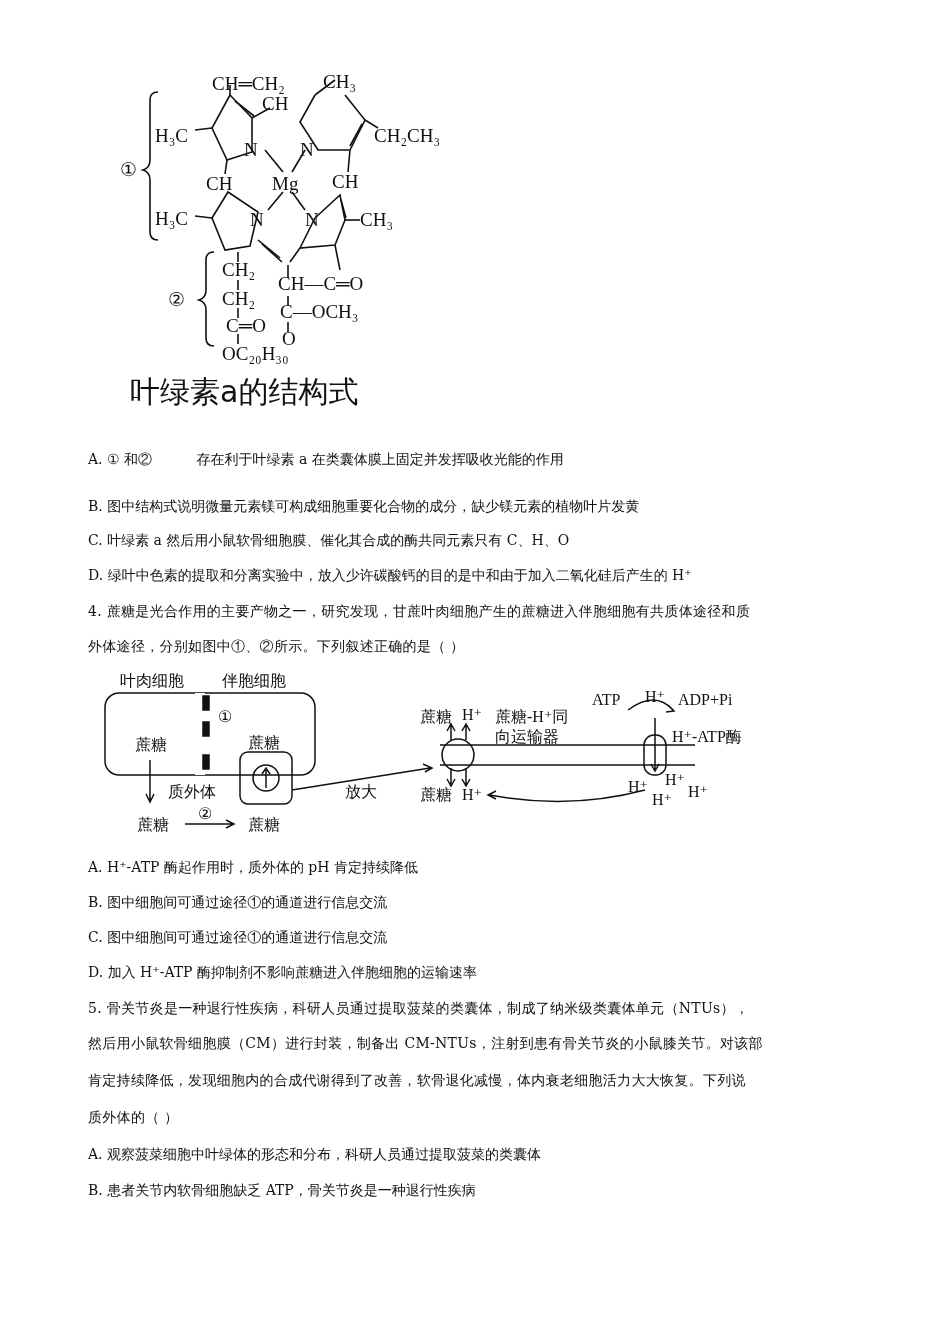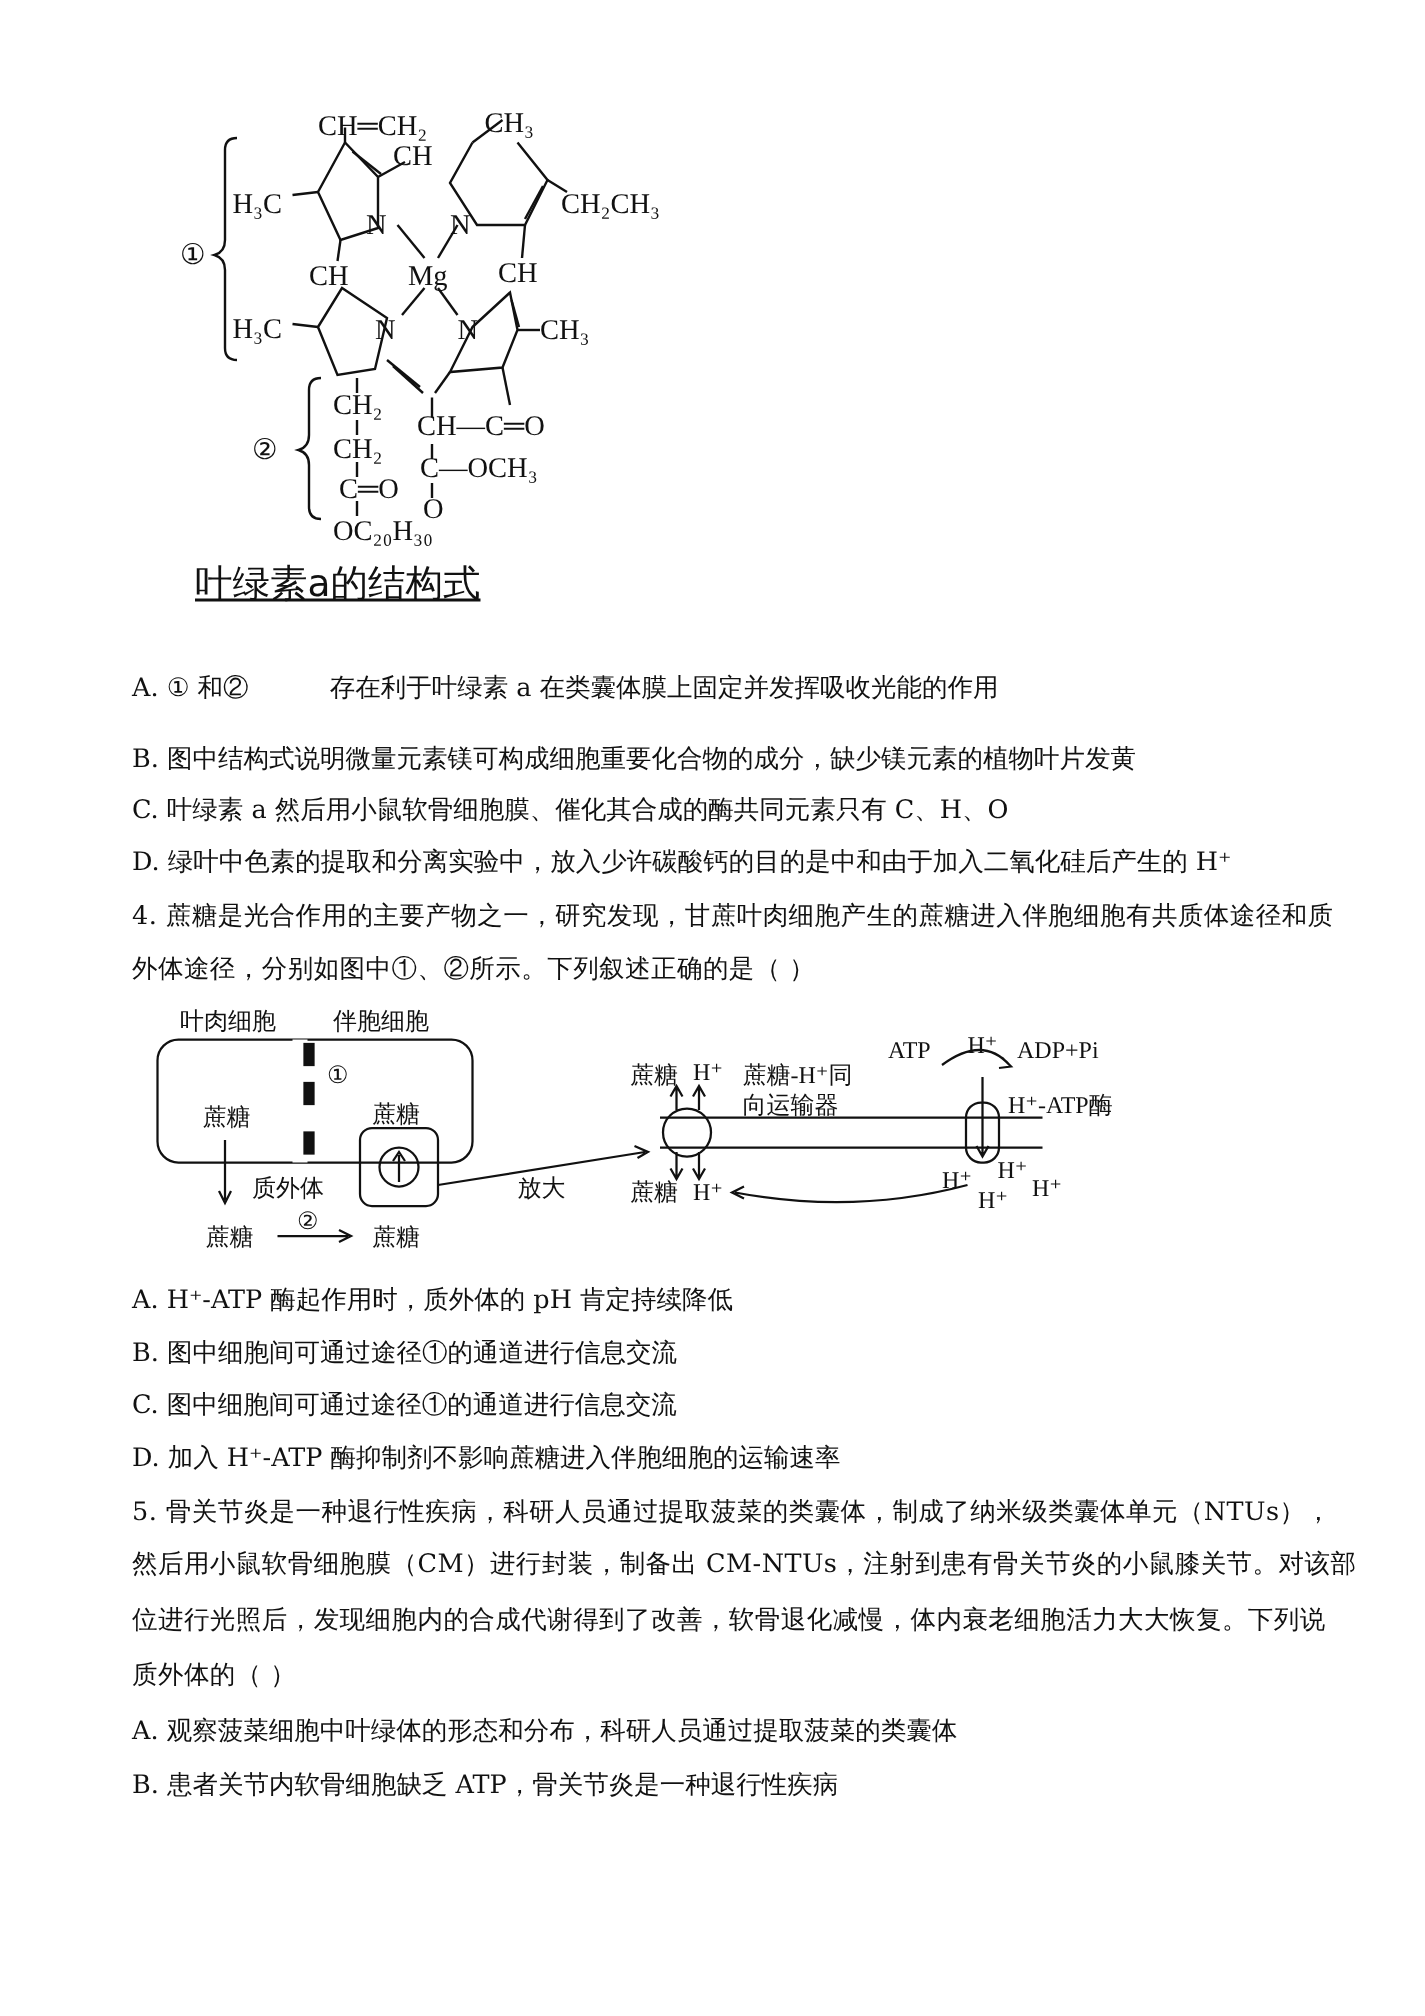--- a/index.html
+++ b/index.html
@@ -1,21 +1,21 @@
 <!DOCTYPE html>
 <html><head>
 <meta charset="utf-8">
 <style>
   html, body { margin:0; padding:0; background:#fff; }
   body { width:950px; height:1344px; position:relative; overflow:hidden;
          font-family:"DejaVu Serif","Liberation Serif",serif; color:#111; }
-  .line { position:absolute; left:88px; font-size:17px; line-height:20px; white-space:nowrap; }
+  .line { position:absolute; left:88px; font-size:14px; line-height:20px; white-space:nowrap; }
   .wide { letter-spacing:0.3px; }
   svg text { font-family:"Liberation Serif","DejaVu Serif",serif; }
-  .cap { position:absolute; left:130px; top:372px; font-size:25px; font-family:"DejaVu Sans","Liberation Sans",sans-serif;text-decoration:underline; }
+  .cap { position:absolute; left:130px; top:372px; font-size:30px; font-family:"DejaVu Sans","Liberation Sans",sans-serif; }
 </style>
 </head>
 <body>
 
 <svg style="position:absolute;left:110px;top:60px" width="380" height="320" viewBox="110 60 380 320">
   <g stroke="#111" stroke-width="1.6" fill="none">
 
     <path d="M158 92 Q150 92 150 100 L150 160 Q150 168 143 170 Q150 172 150 180 L150 232 Q150 240 158 240"></path>
 
     <path d="M214 252 Q206 252 206 260 L206 290 Q206 298 199 300 Q206 302 206 310 L206 338 Q206 346 214 346"></path>
@@ -147,16 +147,16 @@
   </g>
 </svg>
 
 <div class="line" style="top:857px"><span>A.</span> <span>H⁺-ATP 酶起作用时，质外体的 pH 肯定持续降低</span></div>
 <div class="line" style="top:892px"><span>B.</span> <span>图中细胞间可通过途径①的通道进行信息交流</span></div>
 <div class="line" style="top:927px"><span>C.</span> <span>图中细胞间可通过途径①的通道进行信息交流</span></div>
 <div class="line" style="top:962px"><span>D.</span> <span>加入 H⁺-ATP 酶抑制剂不影响蔗糖进入伴胞细胞的运输速率</span></div>
 
 <div class="line wide" style="top:998px">5. 骨关节炎是一种退行性疾病，科研人员通过提取菠菜的类囊体，制成了纳米级类囊体单元（NTUs），</div>
 <div class="line wide" style="top:1033px">然后用小鼠软骨细胞膜（CM）进行封装，制备出 CM-NTUs，注射到患有骨关节炎的小鼠膝关节。对该部</div>
-<div class="line wide" style="top:1070px">位进行光照后，发现细胞内的合成代谢得到了改善，软骨退化减慢，体内衰老细胞活力大大恢复。下列说</div>
+<div class="line wide" style="top:1070px">肯定持续降低，发现细胞内的合成代谢得到了改善，软骨退化减慢，体内衰老细胞活力大大恢复。下列说</div>
 <div class="line wide" style="top:1107px">质外体的（        ）</div>
 <div class="line" style="top:1144px"><span>A.</span> <span>观察菠菜细胞中叶绿体的形态和分布，科研人员通过提取菠菜的类囊体</span></div>
 <div class="line" style="top:1180px"><span>B.</span> <span>患者关节内软骨细胞缺乏 ATP，骨关节炎是一种退行性疾病</span></div>
 
 </body></html>

